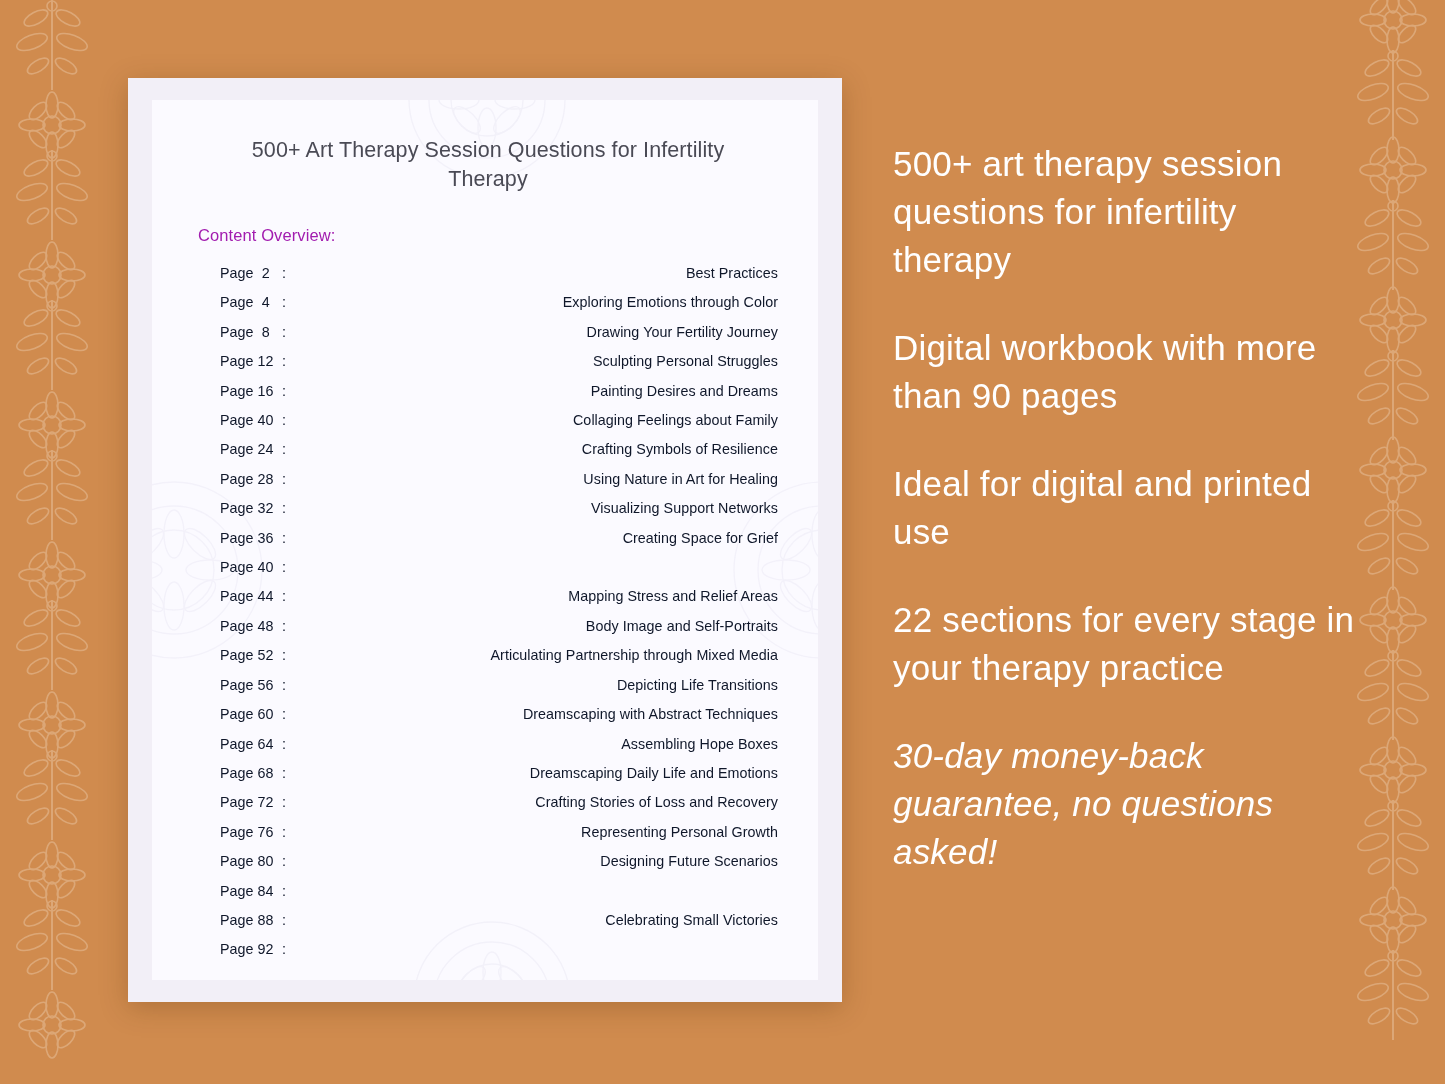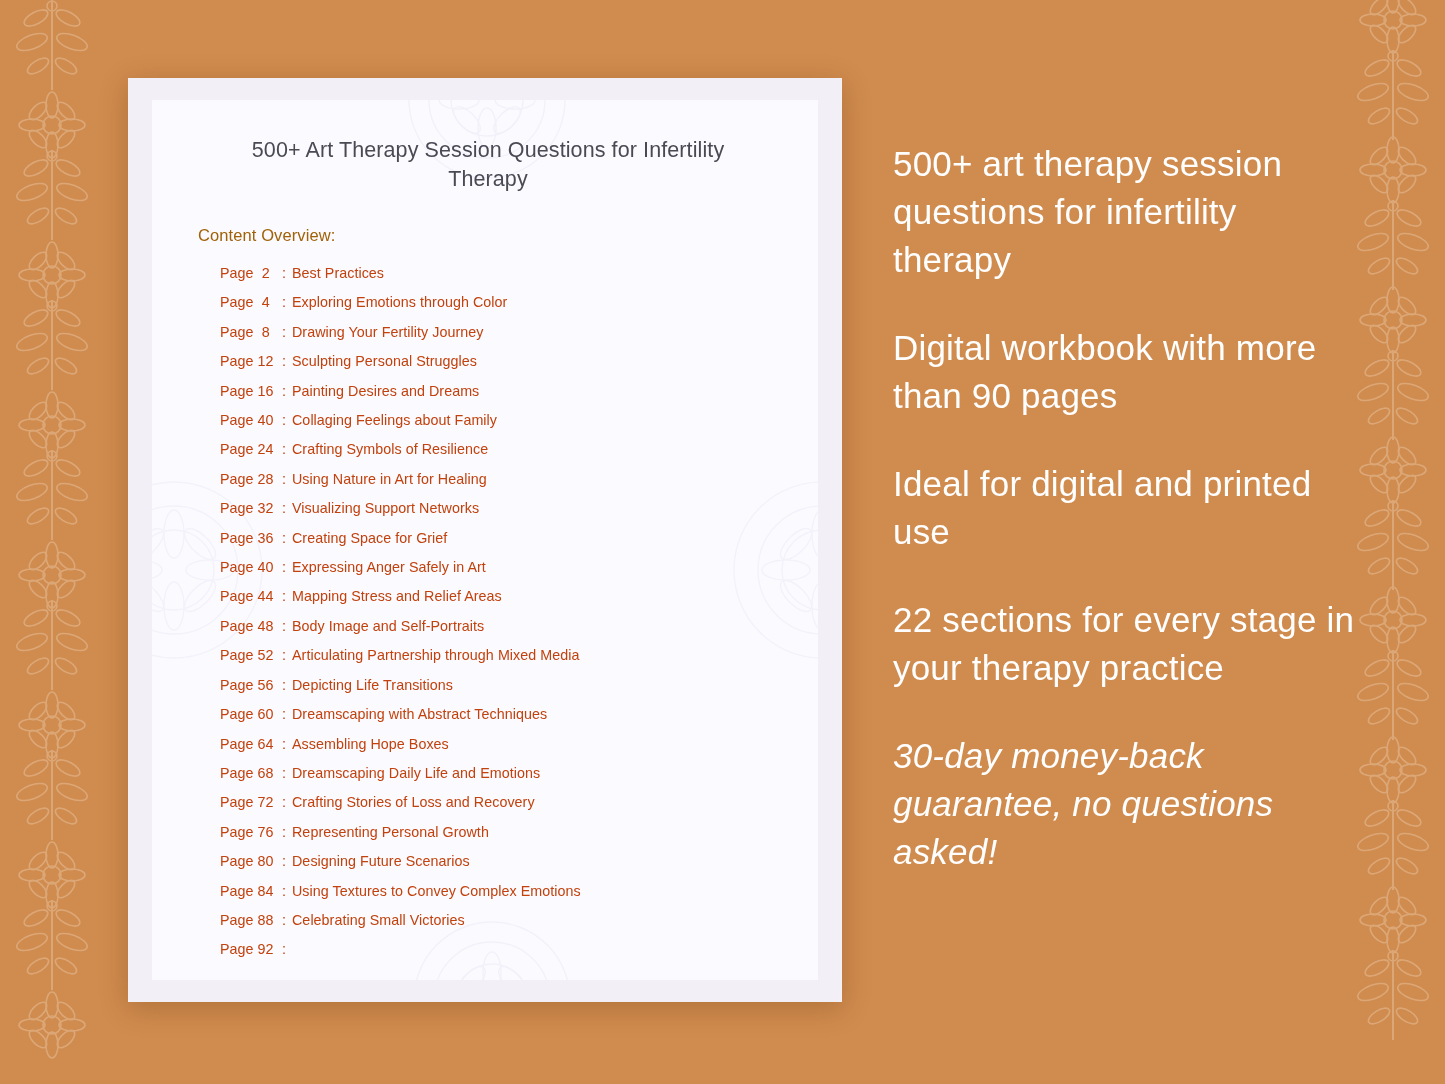--- a/index.html
+++ b/index.html
@@ -61,45 +61,45 @@
     line-height: 29px;
     color: #4a4a55;
     text-align: center;
     font-weight: 400;
     padding: 0 20px;
     letter-spacing: 0.1px;
   }
   .overview-label {
     margin-top: 32px;
     font-size: 16.5px;
-    color: #a16207;
+    color: #a21caf;
     letter-spacing: 0.1px;
   }
   .toc {
     margin-top: 14px;
     list-style: none;
   }
   .toc-item {
     display: flex;
     font-size: 14.3px;
-    color: #c2410c;
+    color: #0f172a;
     line-height: 29.4px;
     padding-left: 22px;
     letter-spacing: 0.05px;
   }
   .toc-page {
     display: inline-block;
     width: 62px;
     flex: 0 0 62px;
     white-space: pre;
   }
   .toc-colon {
     flex: 0 0 10px;
   }
-  .toc-text { flex: 1 1 auto; }
+  .toc-text { flex: 1 1 auto; text-align: right; }
 
   
   .marketing {
     position: absolute;
     left: 893px;
     top: 140px;
     width: 470px;
   }
   .claim {
     color: #ffffff;
@@ -330,21 +330,20 @@
           <span class="toc-text">Visualizing Support Networks</span>
         </li>
         <li class="toc-item">
           <span class="toc-page">Page 36</span>
           <span class="toc-colon">:</span>
           <span class="toc-text">Creating Space for Grief</span>
         </li>
         <li class="toc-item">
           <span class="toc-page">Page 40</span>
           <span class="toc-colon">:</span>
-          <span class="toc-text">Expressing Anger Safely in Art</span>
         </li>
         <li class="toc-item">
           <span class="toc-page">Page 44</span>
           <span class="toc-colon">:</span>
           <span class="toc-text">Mapping Stress and Relief Areas</span>
         </li>
         <li class="toc-item">
           <span class="toc-page">Page 48</span>
           <span class="toc-colon">:</span>
           <span class="toc-text">Body Image and Self-Portraits</span>
@@ -385,21 +384,20 @@
           <span class="toc-text">Representing Personal Growth</span>
         </li>
         <li class="toc-item">
           <span class="toc-page">Page 80</span>
           <span class="toc-colon">:</span>
           <span class="toc-text">Designing Future Scenarios</span>
         </li>
         <li class="toc-item">
           <span class="toc-page">Page 84</span>
           <span class="toc-colon">:</span>
-          <span class="toc-text">Using Textures to Convey Complex Emotions</span>
         </li>
         <li class="toc-item">
           <span class="toc-page">Page 88</span>
           <span class="toc-colon">:</span>
           <span class="toc-text">Celebrating Small Victories</span>
         </li>
         <li class="toc-item">
           <span class="toc-page">Page 92</span>
           <span class="toc-colon">:</span>
         </li>

